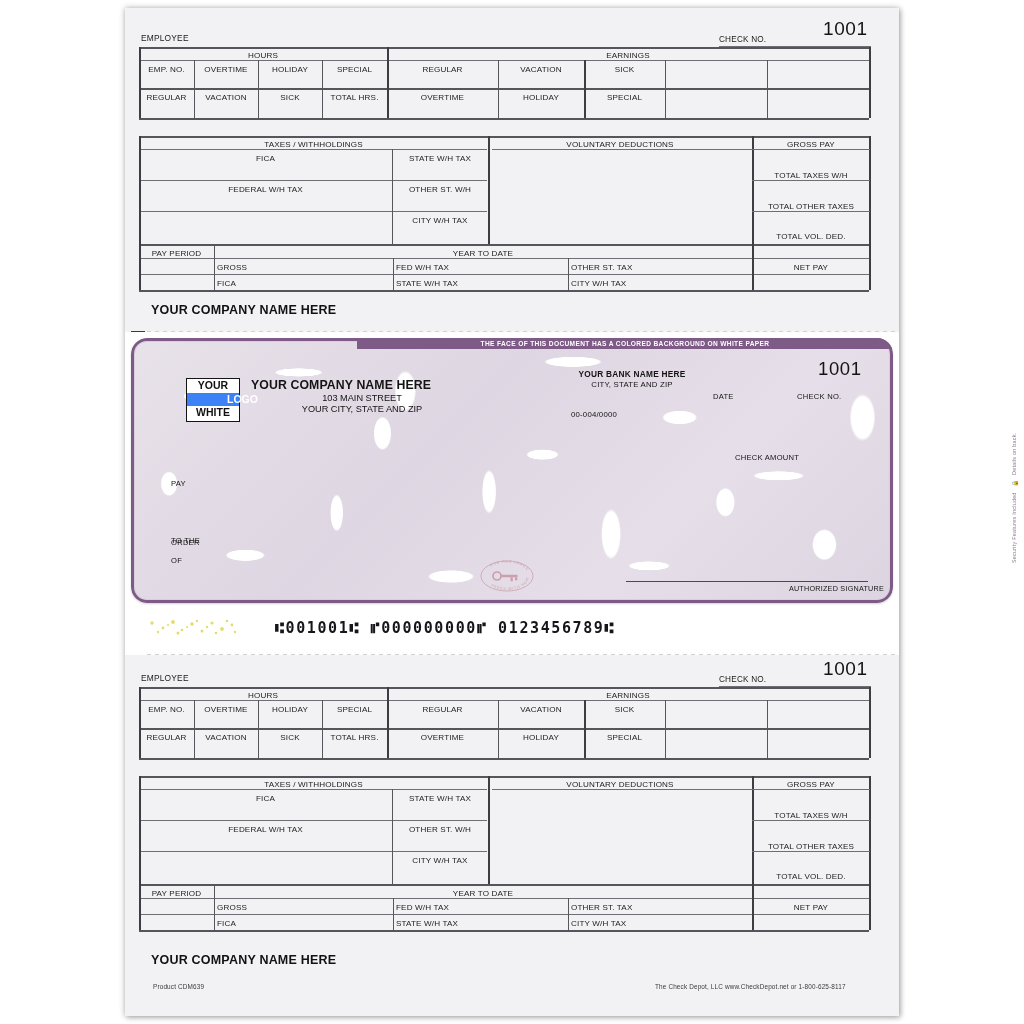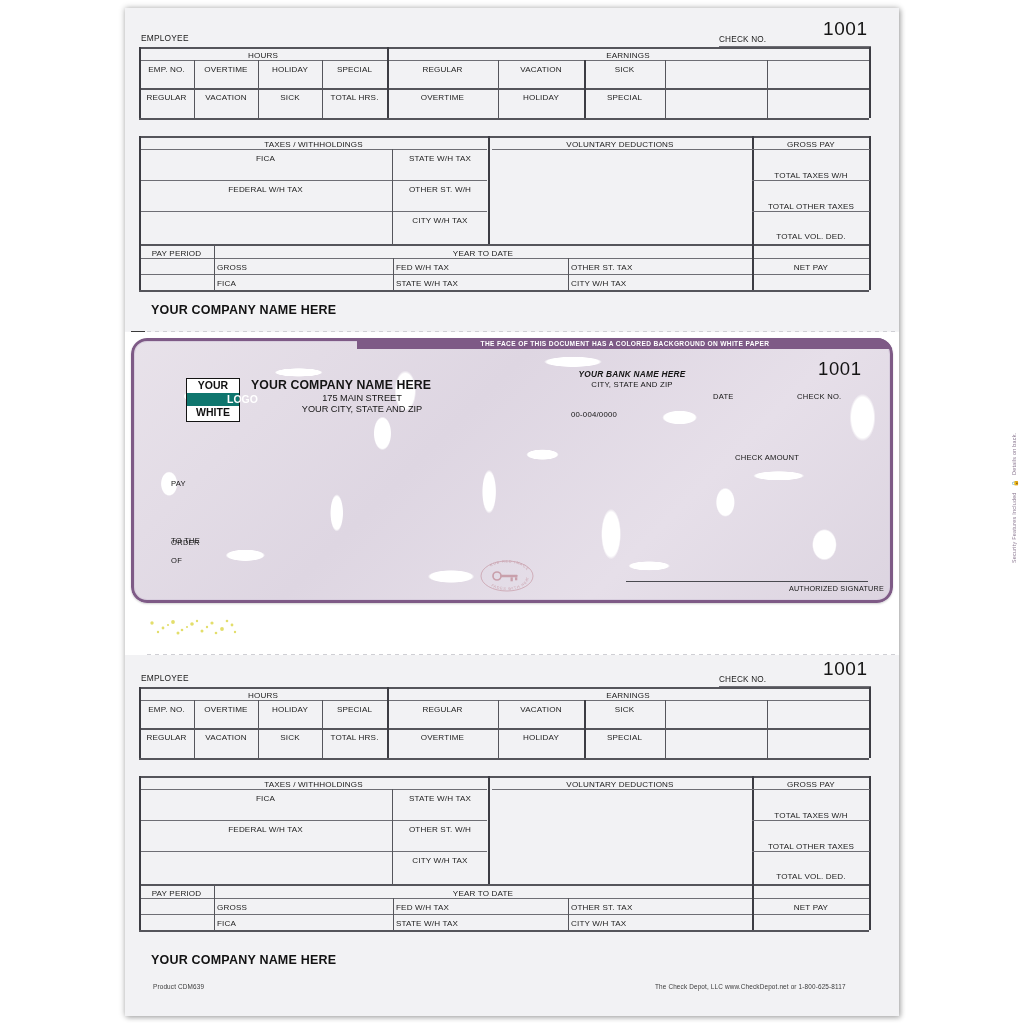--- a/index.html
+++ b/index.html
@@ -100,21 +100,21 @@
     color:#ffffff;font-size:6.6px;font-weight:bold;letter-spacing:.35px;
     text-align:center;line-height:11px;
     border-top-right-radius:14px;
   }
   #logobox{
     position:absolute;left:55px;top:40px;width:54px;height:44px;
     border:1.4px solid #141414;background:#ffffff;box-sizing:border-box;
     font-size:10.5px;font-weight:bold;color:#111;text-align:center;
   }
   #logobox div{line-height:13.6px;}
-  #logobox .inv{background:#0f766e;color:#ffffff;padding-left:40px;}
+  #logobox .inv{background:#3b82f6;color:#ffffff;padding-left:40px;}
   .chk-txt{position:absolute;color:#141414;}
   .mini{font-size:7.6px;letter-spacing:.25px;padding-left:16px;}
   .sig-rule{position:absolute;height:1px;background:#4a4a50;}
 
   #seal{
     position:absolute;left:348px;top:221px;width:56px;height:34px;
     opacity:.55;
   }
   
   #sidenote{
@@ -257,24 +257,24 @@
 
     <div id="banner">THE FACE OF THIS DOCUMENT HAS A COLORED BACKGROUND ON WHITE PAPER</div>
 
     <div id="logobox">
       <div>YOUR</div>
       <div class="inv">LOGO</div>
       <div>WHITE</div>
     </div>
 
     <div class="chk-txt" style="left:120px;top:40px;font-size:12.3px;font-weight:bold;letter-spacing:.1px;">YOUR COMPANY NAME HERE</div>
-    <div class="chk-txt" style="left:120px;top:55px;width:222px;text-align:center;font-size:9.2px;">175 MAIN STREET</div>
+    <div class="chk-txt" style="left:120px;top:55px;width:222px;text-align:center;font-size:9.2px;">103 MAIN STREET</div>
     <div class="chk-txt" style="left:120px;top:66px;width:222px;text-align:center;font-size:9.2px;">YOUR CITY, STATE AND ZIP</div>
 
-    <div class="chk-txt" style="left:410px;top:31px;width:182px;text-align:center;font-size:8.3px;font-weight:bold;letter-spacing:.25px;font-style:italic;">YOUR BANK NAME HERE</div>
+    <div class="chk-txt" style="left:410px;top:31px;width:182px;text-align:center;font-size:8.3px;font-weight:bold;letter-spacing:.25px;">YOUR BANK NAME HERE</div>
     <div class="chk-txt" style="left:410px;top:42px;width:182px;text-align:center;font-size:7.8px;letter-spacing:.2px;">CITY, STATE AND ZIP</div>
     <div class="chk-txt" style="left:408px;top:72px;width:110px;text-align:center;font-size:7.8px;letter-spacing:.2px;">00-004/0000</div>
 
     <div class="chk-txt" style="left:687px;top:20px;font-size:18.5px;letter-spacing:.6px;">1001</div>
 
     <div class="chk-txt mini" style="left:566px;top:54px;">DATE</div>
     <div class="chk-txt mini" style="left:650px;top:54px;">CHECK NO.</div>
     <div class="chk-txt mini" style="left:588px;top:115px;">CHECK AMOUNT</div>
 
     <div class="chk-txt mini" style="left:24px;top:141px;">PAY</div>
@@ -325,20 +325,21 @@
         <circle cx="32" cy="14" r="1.5"></circle>
         <circle cx="51" cy="2" r="1.2"></circle>
       <circle cx="70" cy="14" r="1.3"></circle>
         <circle cx="22" cy="6" r="1.1"></circle>
         <circle cx="61" cy="8" r="1.2"></circle>
       <circle cx="81" cy="2" r="1.3"></circle>
         <circle cx="41" cy="8" r="1.1"></circle>
         <circle cx="89" cy="13" r="1.2"></circle>
     </g>
   </svg>
+  <div id="micr">⑆001001⑆  ⑈000000000⑈  0123456789⑆</div>
 
   <div class="perf-line" style="left:22px;top:646px;width:748px;"></div>
 
   <div class="stub" style="top:647px;height:361px;">
 
     <div class="emp-lbl" style="left:16px;top:18px;">EMPLOYEE</div>
     <div class="checkno-lbl" style="left:594px;top:20px;">CHECK NO.</div>
     <div class="checkno-num" style="left:698px;top:3px;">1001</div>
     <div class="rule" style="left:594px;top:31px;width:152px;height:1px;"></div>
 

